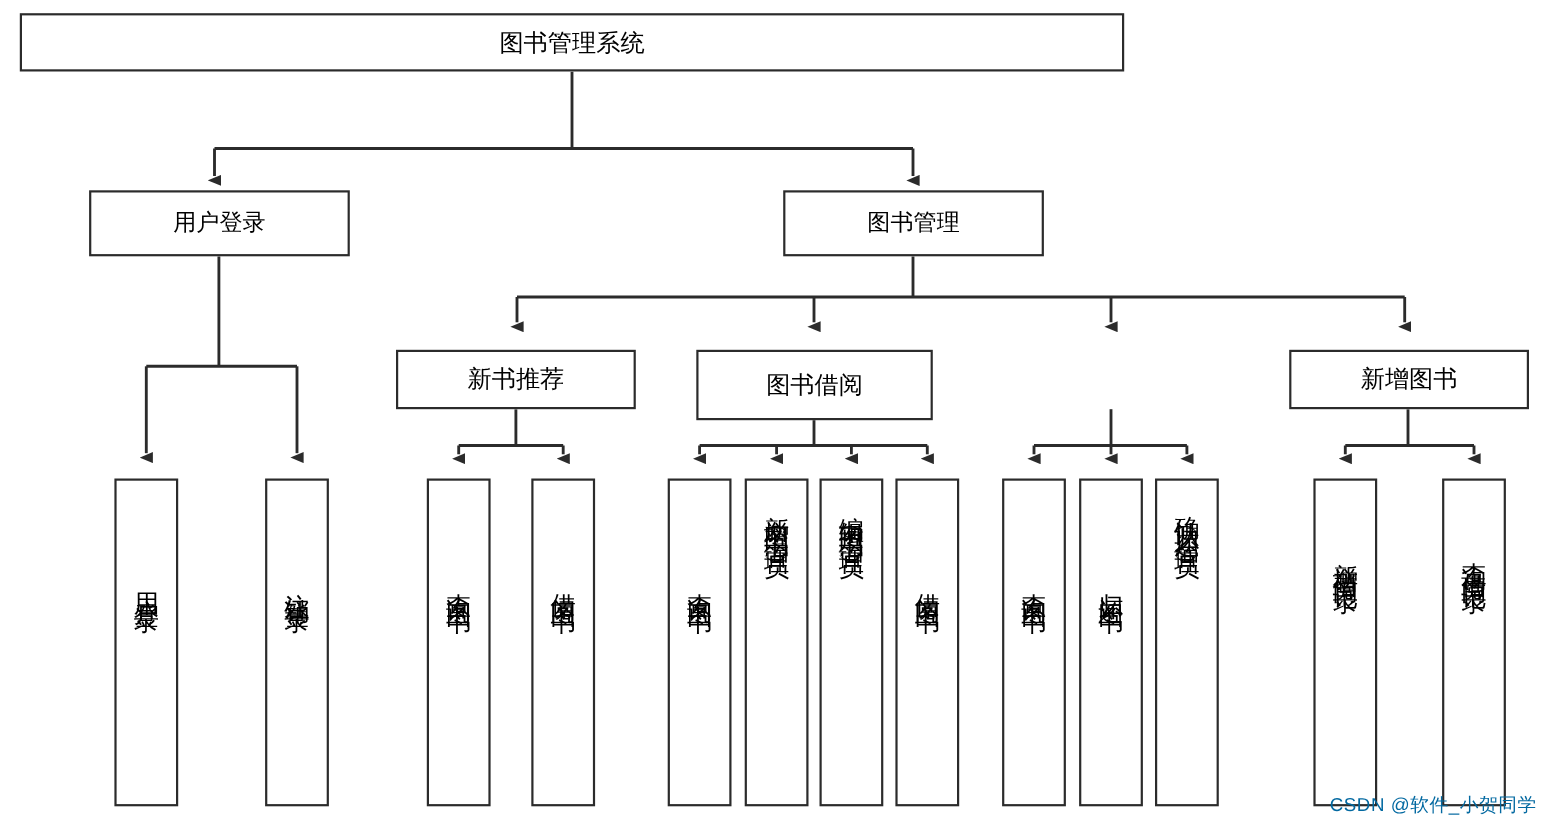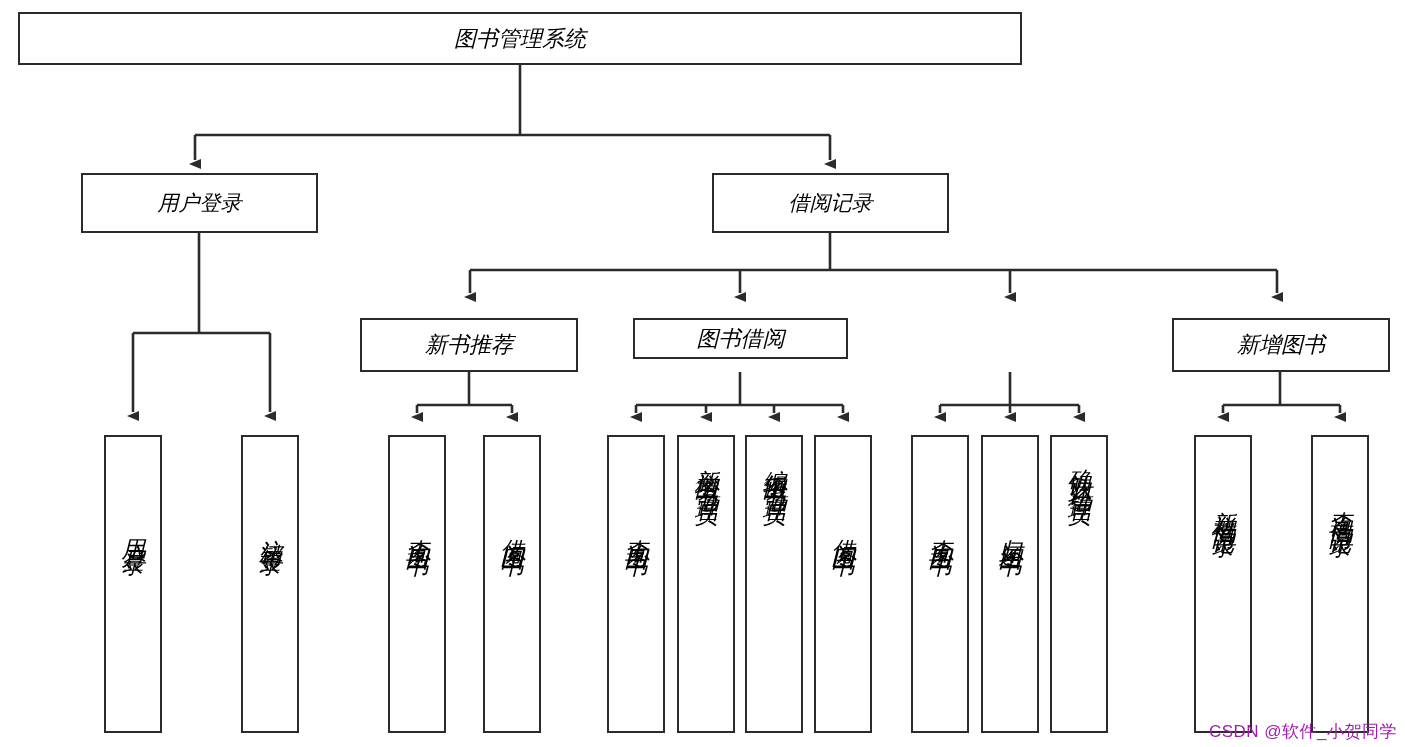--- a/index.html
+++ b/index.html
@@ -4,41 +4,41 @@
 <style>
   html,body{margin:0;padding:0;background:#ffffff;}
   body{width:1405px;height:747px;overflow:hidden;
        font-family:"Liberation Sans","DejaVu Sans",sans-serif;}
   #canvas{position:relative;width:1405px;height:747px;background:#fff;}
 
   svg.wires{position:absolute;left:0;top:0;width:1405px;height:747px;pointer-events:none;}
 
   .node{position:absolute;box-sizing:border-box;background:#ffffff;
         border:2px solid #2b2b2b;display:flex;align-items:center;justify-content:center;}
-  .node .lbl{color:#000;font-size:21px;line-height:1.15;white-space:nowrap;font-style:italic;}
+  .node .lbl{color:#000;font-size:21px;line-height:1.15;white-space:nowrap;}
 
   .node.root .lbl{font-size:22px;}
   .node.lvl2 .lbl{font-size:21px;}
   .node.lvl3 .lbl{font-size:22px;}
 
   
   .node.leaf{align-items:flex-start;justify-content:center;padding-top:6px;}
   .node.leaf .lbl{
       writing-mode:vertical-rl;
       text-orientation:upright;
       font-size:23px;
       letter-spacing:5px;
       line-height:1;
       white-space:normal;
   }
   .node.leaf.mid .lbl{margin-top:78px;}
   .node.leaf.mid3 .lbl{margin-top:50px;}
   .node.leaf.topal .lbl{margin-top:8px;}
 
-  .watermark{position:absolute;right:8px;bottom:4px;color:#a21caf;
+  .watermark{position:absolute;right:8px;bottom:4px;color:#0369a1;
              font-size:17px;letter-spacing:0.5px;}
 </style>
 </head>
 <body>
 
 <div id="canvas">
 
   <svg class="wires" viewBox="0 0 1405 747" xmlns="http://www.w3.org/2000/svg">
     <defs>
       <marker id="arw" markerWidth="10" markerHeight="12" refX="1" refY="6" orient="auto" markerUnits="userSpaceOnUse">
@@ -90,27 +90,27 @@
   </svg>
 
   <div class="node root" style="left:18px;top:12px;width:1004px;height:53px;">
     <span class="lbl">图书管理系统</span>
   </div>
 
   <div class="node lvl2" style="left:81px;top:173px;width:237px;height:60px;">
     <span class="lbl">用户登录</span>
   </div>
   <div class="node lvl2" style="left:712px;top:173px;width:237px;height:60px;">
-    <span class="lbl">借阅记录</span>
+    <span class="lbl">图书管理</span>
   </div>
 
   <div class="node lvl3" style="left:360px;top:318px;width:218px;height:54px;">
     <span class="lbl">新书推荐</span>
   </div>
-  <div class="node lvl3" style="left:633px;top:318px;width:215px;height:41px;">
+  <div class="node lvl3" style="left:633px;top:318px;width:215px;height:64px;">
     <span class="lbl">图书借阅</span>
   </div>
   <div class="node lvl3" style="left:1172px;top:318px;width:218px;height:54px;">
     <span class="lbl">新增图书</span>
   </div>
 
   <div class="node leaf mid" style="left:104px;top:435px;width:58px;height:298px;">
     <span class="lbl">用户登录</span>
   </div>
   <div class="node leaf mid" style="left:241px;top:435px;width:58px;height:298px;">

